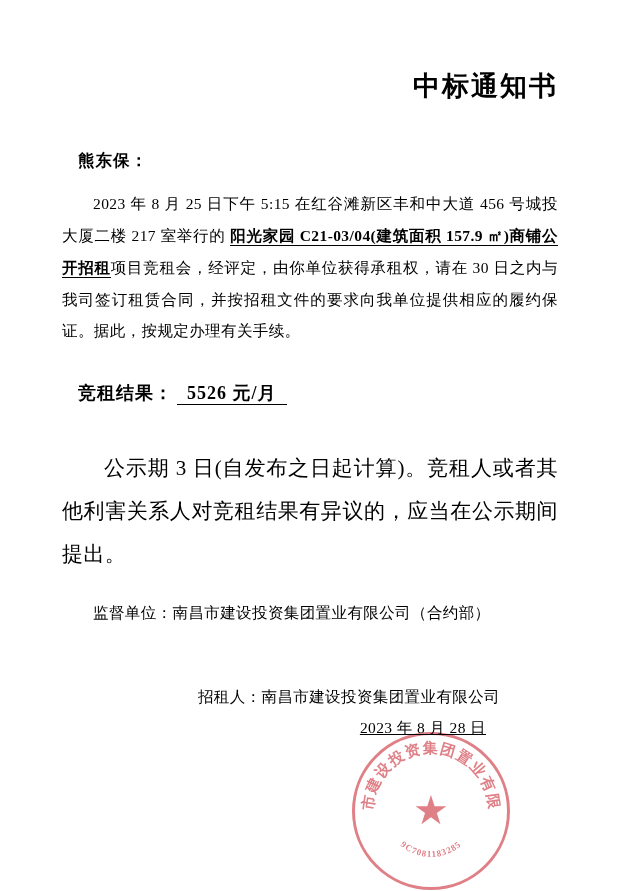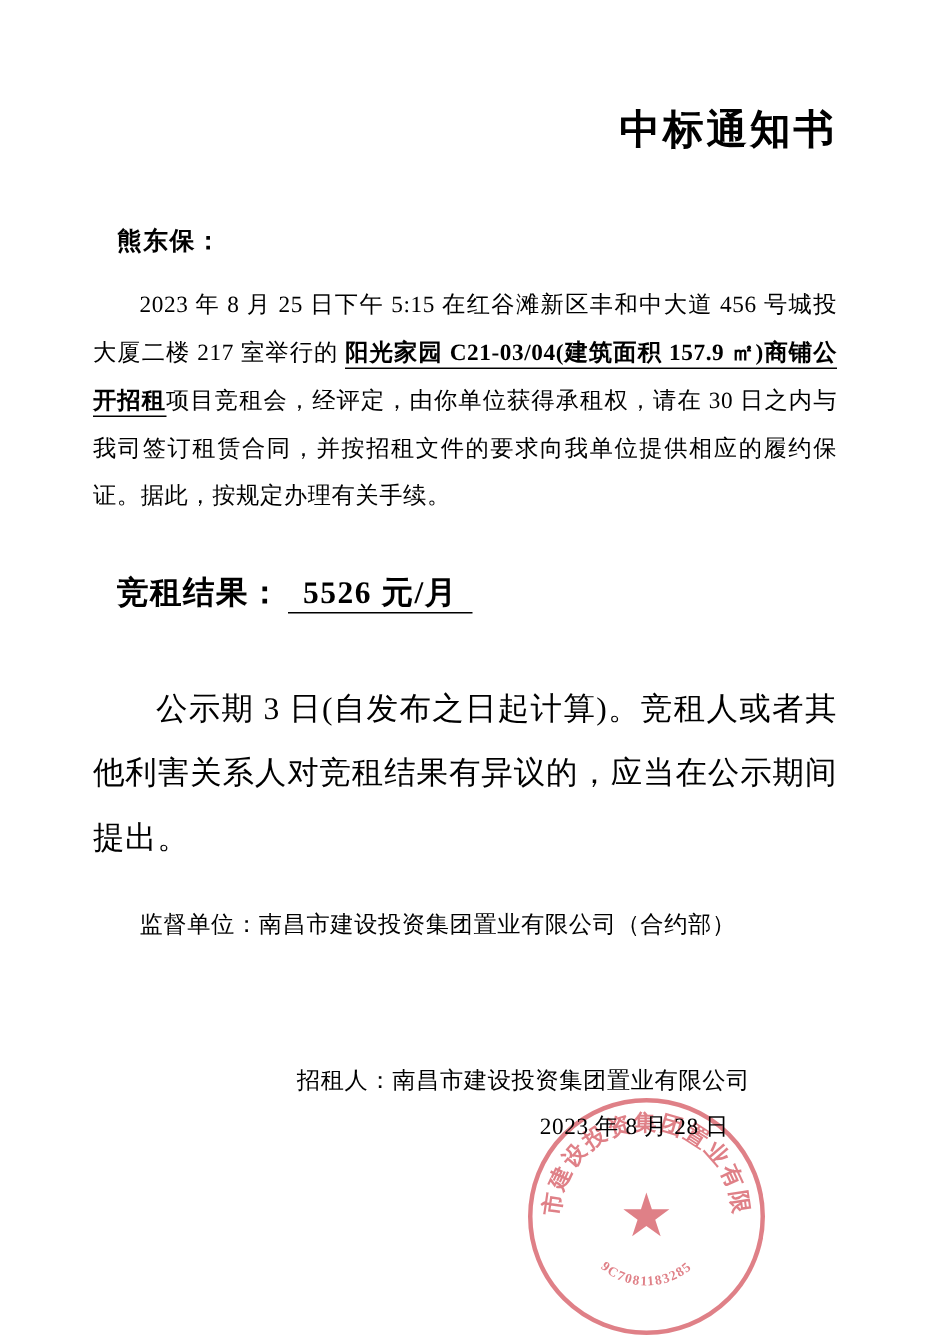--- a/index.html
+++ b/index.html
@@ -51,21 +51,21 @@
     text-indent: 2em;
     letter-spacing: 0.4px;
   }
   .hl {
     font-weight: bold;
     border-bottom: 1.4px solid #000;
     padding-bottom: 1px;
   }
   .result-row {
     margin-top: 34px;
-    font-size: 21px;
+    font-size: 18px;
     font-weight: bold;
     padding-left: 16px;
     letter-spacing: 1px;
   }
   .result-row .value {
     font-weight: bold;
     border-bottom: 1.4px solid #000;
     padding: 0 10px 1px 10px;
     margin-left: 4px;
   }
@@ -79,33 +79,34 @@
     letter-spacing: 0.4px;
   }
   .contact-line {
     font-size: 15.5px;
     line-height: 2.05;
     text-indent: 2em;
     letter-spacing: 0.4px;
     margin-top: 19px;
   }
   .signature-block {
-    margin-top: 72px;
+    margin-top: 52px;
     text-align: right;
     padding-right: 58px;
     position: relative;
     z-index: 2;
   }
   .signature-line {
     font-size: 15.5px;
     line-height: 2.0;
     letter-spacing: 0.4px;
   }
   .sig-date {
     padding-right: 14px;
+    text-decoration: underline;
   }
   
   .seal {
     position: absolute;
     left: 352px;
     top: 662px;
     width: 152px;
     height: 152px;
     border: 3px solid #d4505a;
     border-radius: 50%;

